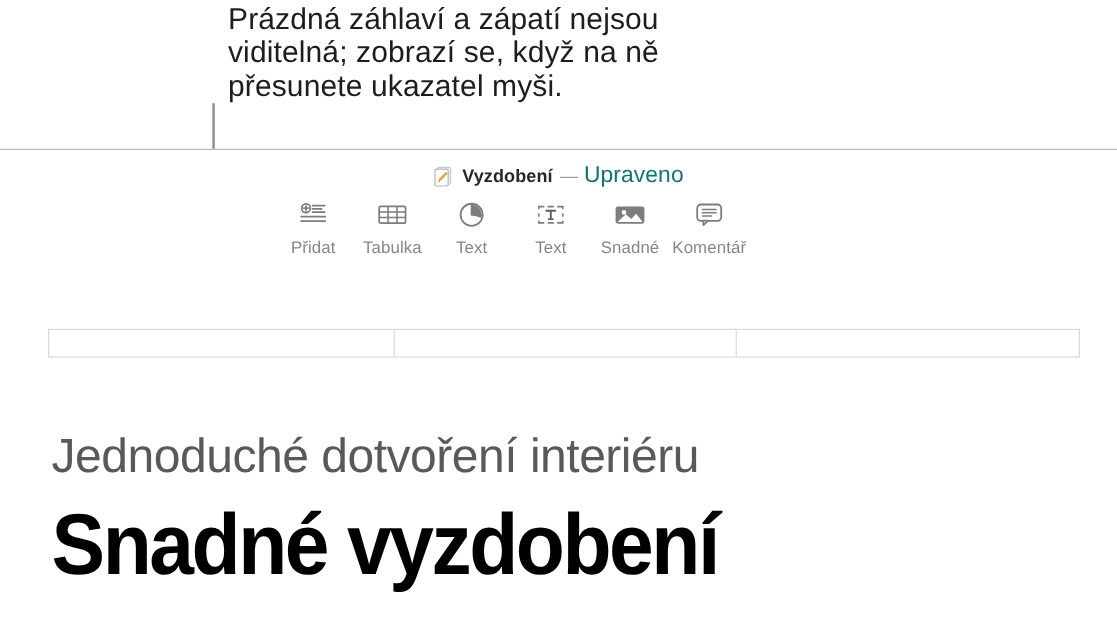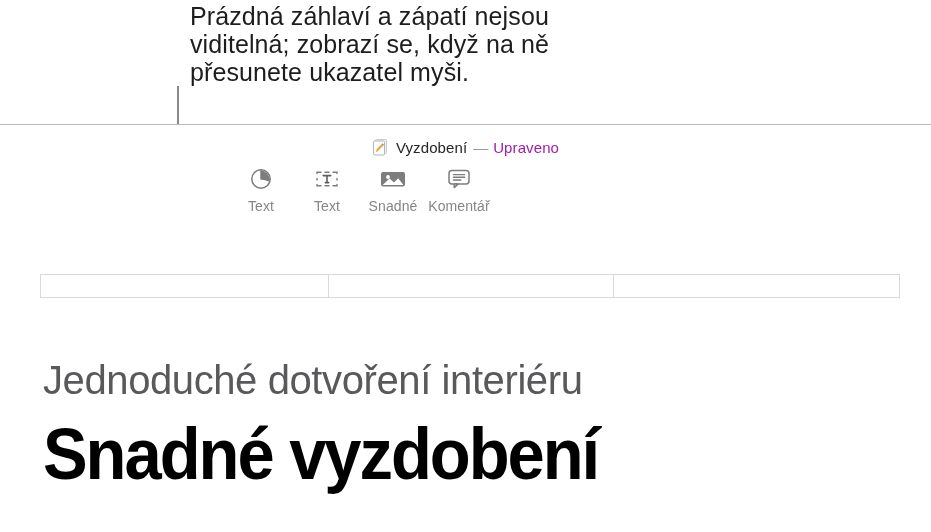--- a/index.html
+++ b/index.html
@@ -67,32 +67,32 @@
   }
   #doc-icon {
     width: 17px;
     height: 18px;
     margin-right: 7px;
     flex: none;
     display: block;
   }
   #doc-title {
     font-size: 15px;
-    font-weight: normal;
+    font-weight: bold;
     color: #262626;
     letter-spacing: 0.1px;
   }
   #doc-dash {
     font-size: 15px;
     color: #9a9a9a;
     margin: 0 5px 0 6px;
   }
   #doc-status {
-    font-size: 15px;
-    color: #a21caf;
+    font-size: 19px;
+    color: #0f766e;
     letter-spacing: 0.1px;
   }
 
   
   #toolbar {
     position: absolute;
     left: 228px;
     top: 42px;
     display: flex;
     align-items: flex-start;
@@ -182,21 +182,41 @@
       <path d="M9.6 6.2 L10.5 5.3 L12.0 6.8 L11.1 7.7 Z" fill="#8d8d8d"></path>
       <path d="M4.2 13.4 L4.9 12.6 L5.6 13.3 Z" fill="#4a4a4a"></path>
     </svg>
     <span id="doc-title">Vyzdobení</span>
     <span id="doc-dash">—</span>
     <span id="doc-status">Upraveno</span>
   </div>
 
   <div id="toolbar">
 
-
+    <div class="tb-item">
+      <span class="tb-icon">
+        <svg width="22" height="20" viewBox="0 0 22 20">
+          <circle cx="5" cy="4.5" r="3.6" fill="none" stroke="#7d7d7d" stroke-width="1.5"></circle>
+          <path d="M5 2.7 v3.6 M3.2 4.5 h3.6" stroke="#7d7d7d" stroke-width="1.5" stroke-linecap="round"></path>
+          <path d="M10.5 2.4 h10 M10.5 5.1 h7.5 M10.5 7.7 h10" stroke="#7d7d7d" stroke-width="1.5" stroke-linecap="round"></path>
+          <path d="M1 11.6 h20 M1 15.3 h20" stroke="#7d7d7d" stroke-width="1.5" stroke-linecap="round"></path>
+        </svg>
+      </span>
+      <span class="tb-label">Přidat</span>
+    </div>
+
+    <div class="tb-item">
+      <span class="tb-icon">
+        <svg width="24" height="20" viewBox="0 0 24 20">
+          <rect x="1" y="3" width="22" height="14" rx="1.4" fill="none" stroke="#7d7d7d" stroke-width="1.5"></rect>
+          <path d="M1 7.6 h22 M1 12.3 h22 M8.4 3 v14 M15.8 3 v14" stroke="#7d7d7d" stroke-width="1.3"></path>
+        </svg>
+      </span>
+      <span class="tb-label">Tabulka</span>
+    </div>
 
     <div class="tb-item">
       <span class="tb-icon">
         <svg width="22" height="22" viewBox="0 0 22 22">
           <circle cx="11" cy="11" r="9.2" fill="none" stroke="#7d7d7d" stroke-width="1.5"></circle>
           <path d="M11 11 L11 1.8 A9.2 9.2 0 0 1 20.2 11 Z" fill="#7d7d7d" opacity="0"></path>
           <path d="M11 11 L11 2.2 M11 11 L20.0 11" stroke="#7d7d7d" stroke-width="1.5" stroke-linecap="round"></path>
           <path d="M11 11 L19.0 13.6 A8.4 8.4 0 0 0 19.3 11 Z" fill="#7d7d7d"></path>
           <path d="M11 11 L11 2.6 A8.4 8.4 0 0 1 19.3 11 Z" fill="#7d7d7d"></path>
         </svg>

